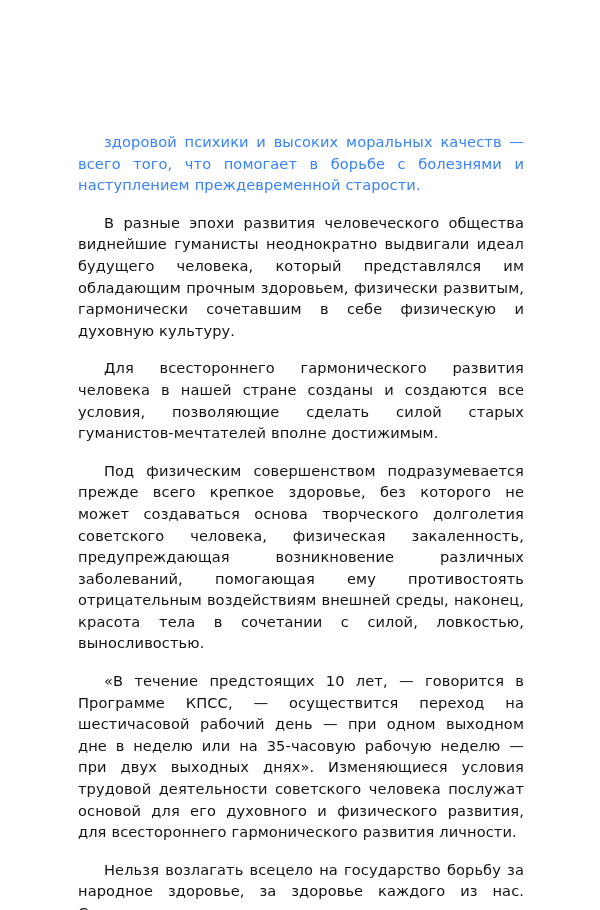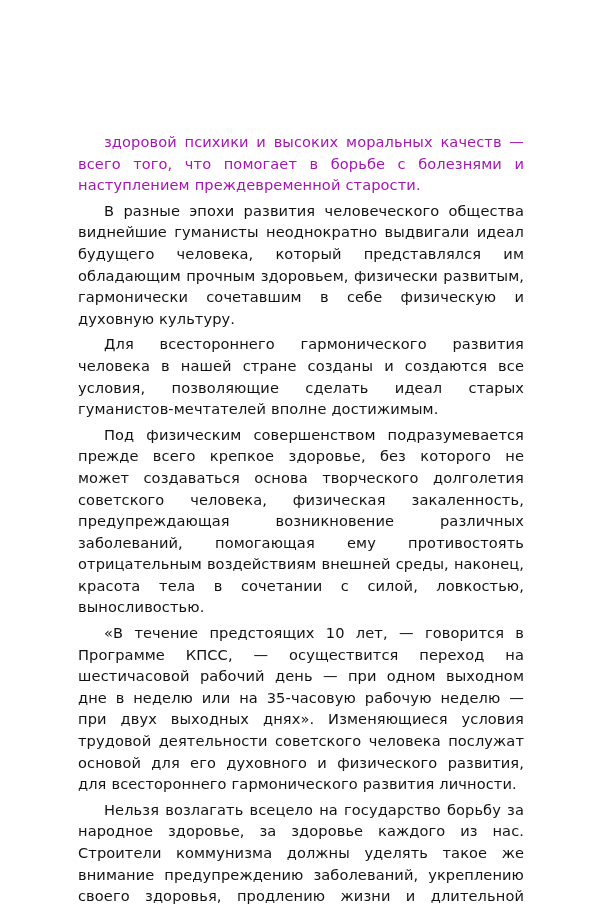--- a/index.html
+++ b/index.html
@@ -36,39 +36,39 @@
     text-indent: 26px;
     font-size: 14.6px;
     line-height: 21.6px;
     color: #18181a;
     letter-spacing: 0.1px;
     word-spacing: 0.2px;
     -webkit-font-smoothing: none;
   }
 
   .para + .para {
-    margin-top: 4px;
+    margin-top: 16px;
   }
 
   .para b {
     font-weight: 400;
     letter-spacing: 0.15px;
   }
 
   
   .text-column {
     filter: contrast(1.06);
   }
 </style>
 </head>
 <body style="background: rgb(255, 255, 255);">
 
 <div class="page" style="background: rgb(255, 255, 255);">
   <div class="text-column" id="text-column">
 
-  <p class="para" style="color: #a21caf;"><span>здоровой психики и высоких моральных качеств — всего того, что помогает в борьбе с болезнями и наступлением преждевременной старости.</span></p>
+  <p class="para" style="color: #3b82f6;"><span>здоровой психики и высоких моральных качеств — всего того, что помогает в борьбе с болезнями и наступлением преждевременной старости.</span></p>
       <p class="para" style="color: rgb(24, 24, 26);"><span>В разные эпохи развития человеческого общества виднейшие гуманисты неоднократно выдвигали идеал будущего человека, который представлялся им обладающим прочным здоровьем, физически развитым, гармонически сочетавшим в себе физическую и духовную культуру.</span></p>
-      <p class="para" style="color: rgb(24, 24, 26);"><span>Для всестороннего гармонического развития человека в нашей стране созданы и создаются все условия, позволяющие сделать идеал старых гуманистов-мечтателей вполне достижимым.</span></p>
+      <p class="para" style="color: rgb(24, 24, 26);"><span>Для всестороннего гармонического развития человека в нашей стране созданы и создаются все условия, позволяющие сделать силой старых гуманистов-мечтателей вполне достижимым.</span></p>
       <p class="para" style="color: rgb(24, 24, 26);"><span>Под физическим совершенством подразумевается прежде всего </span><b>крепкое здоровье,</b><span> без которого не может создаваться основа творческого долголетия советского человека, </span><b>физическая закаленность,</b><span> предупреждающая возникновение различных заболеваний, помогающая ему противостоять отрицательным воздействиям внешней среды, наконец, </span><b>красота тела</b><span> в сочетании с силой, ловкостью, выносливостью.</span></p>
       <p class="para" style="color: rgb(24, 24, 26);"><span>«В течение предстоящих 10 лет, — говорится в Программе КПСС, — осуществится переход на </span><b>шестичасовой рабочий день</b><span> — при одном выходном дне в неделю или на </span><b>35-часовую рабочую неделю</b><span> — при двух выходных днях». Изменяющиеся условия трудовой деятельности советского человека послужат основой для его духовного и физического развития, для всестороннего гармонического развития личности.</span></p>
       <p class="para" style="color: rgb(24, 24, 26);"><span>Нельзя возлагать всецело на государство борьбу за народное здоровье, за здоровье каждого из нас. Строители коммунизма должны уделять такое же внимание предупреждению заболеваний, укреплению своего здоровья, продлению жизни и длительной молодости, какое уделяют они повседневному творческому труду. Волевой лозунг </span></p>
     </div>
 </div>
 
 </body></html>

